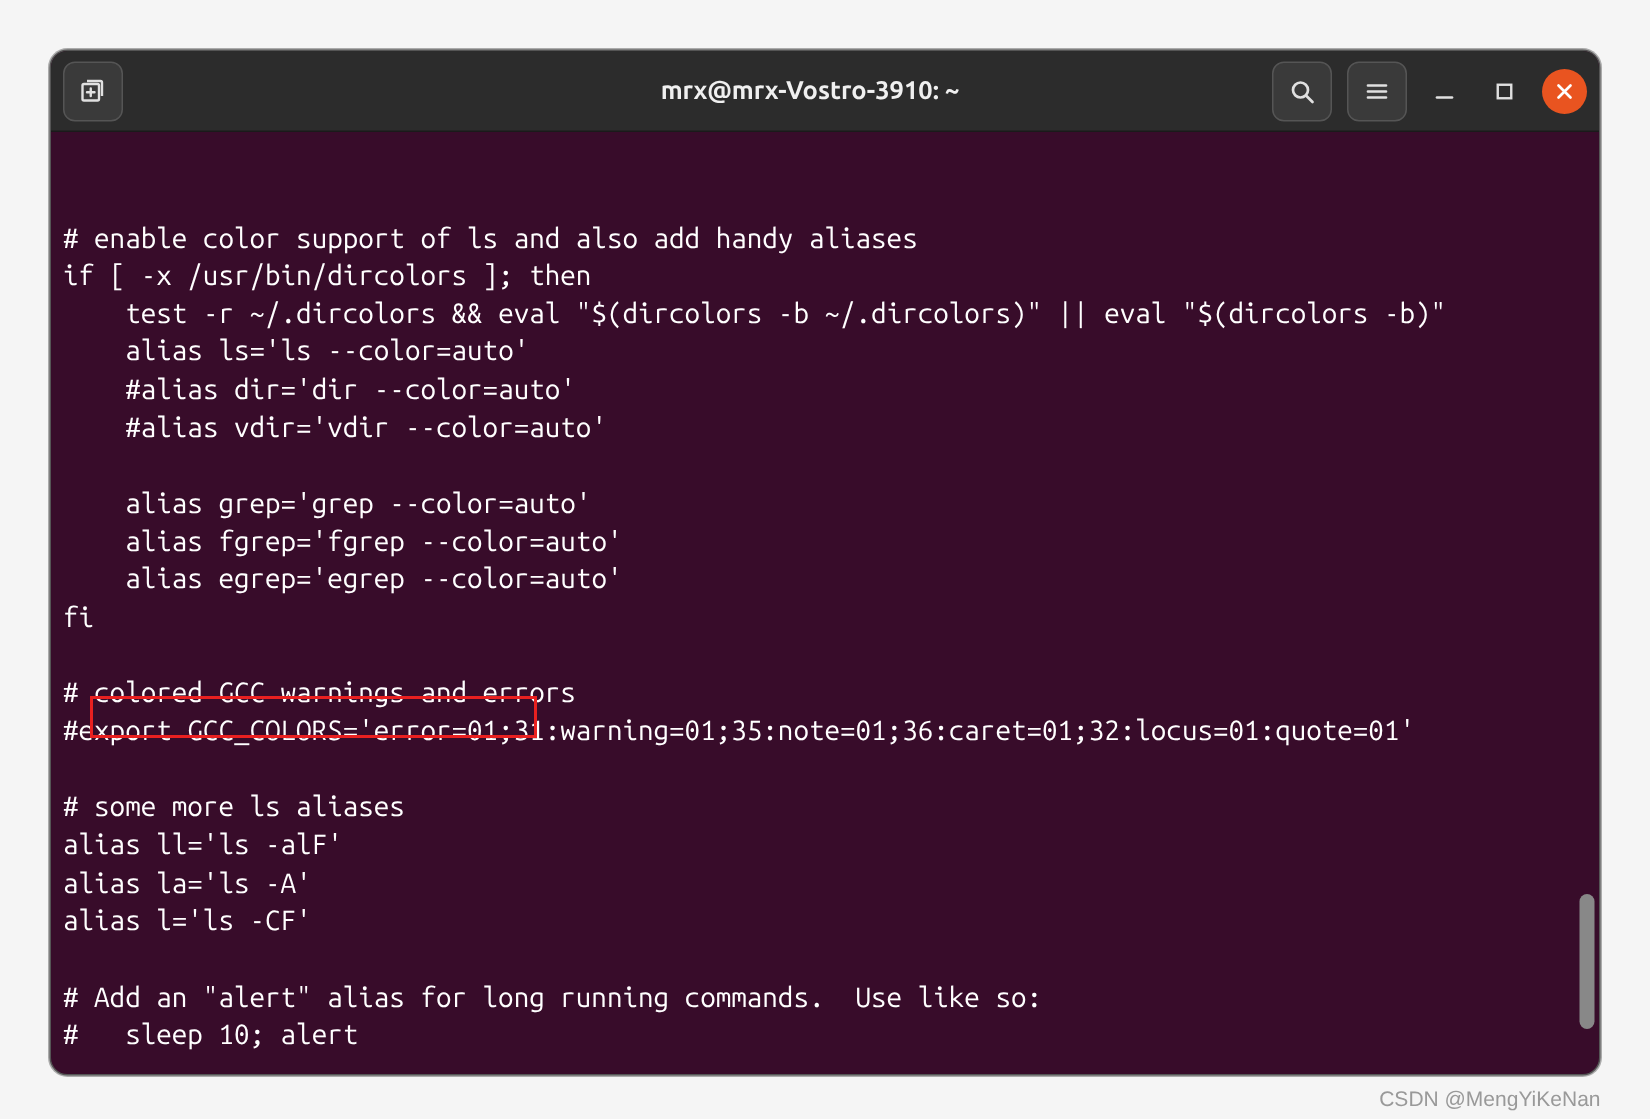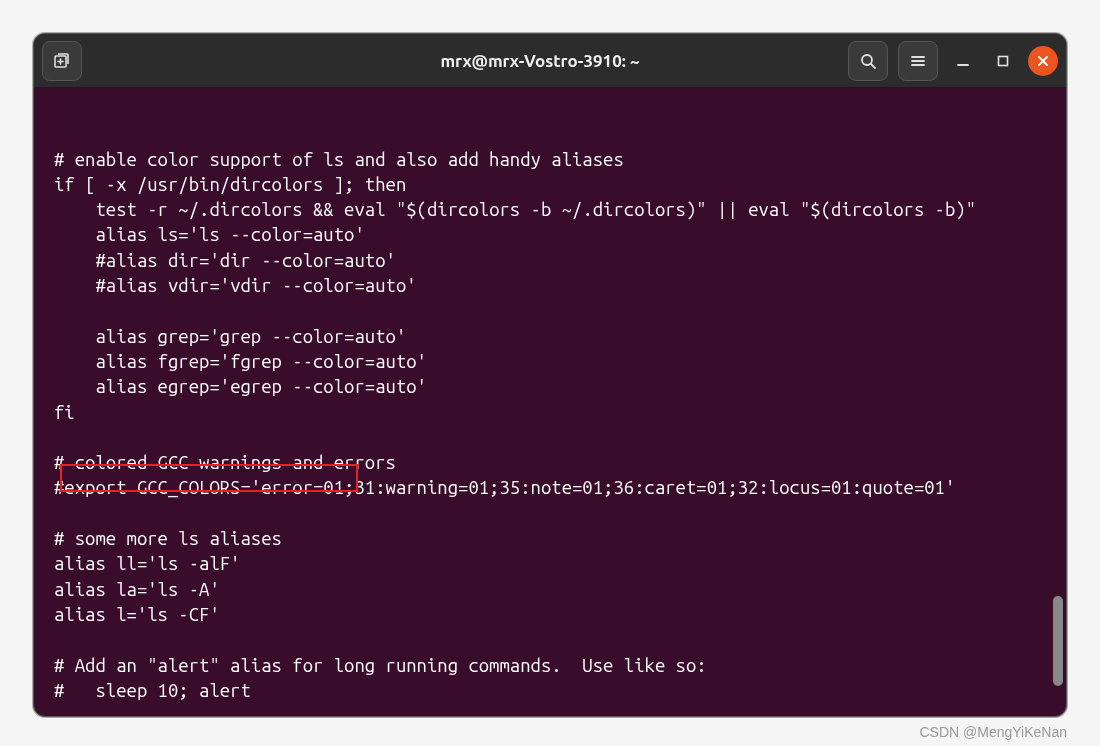--- a/index.html
+++ b/index.html
@@ -80,21 +80,21 @@
       width: 30px;
       height: 30px;
       border-radius: 50%;
       background: #e95420;
       display: flex;
       align-items: center;
       justify-content: center;
       color: #fff;
     }
     .terminal-body {
-      padding: 8px 20px;
+      padding: 8px 8px;
       color: #ffffff;
       font-size: 18.5px;
       line-height: 25.3px;
       font-family: 'Ubuntu Mono', 'DejaVu Sans Mono', 'Consolas', monospace;
       white-space: pre;
       overflow: hidden;
       height: calc(100% - 54px);
       position: relative;
     }
     .terminal-line {

